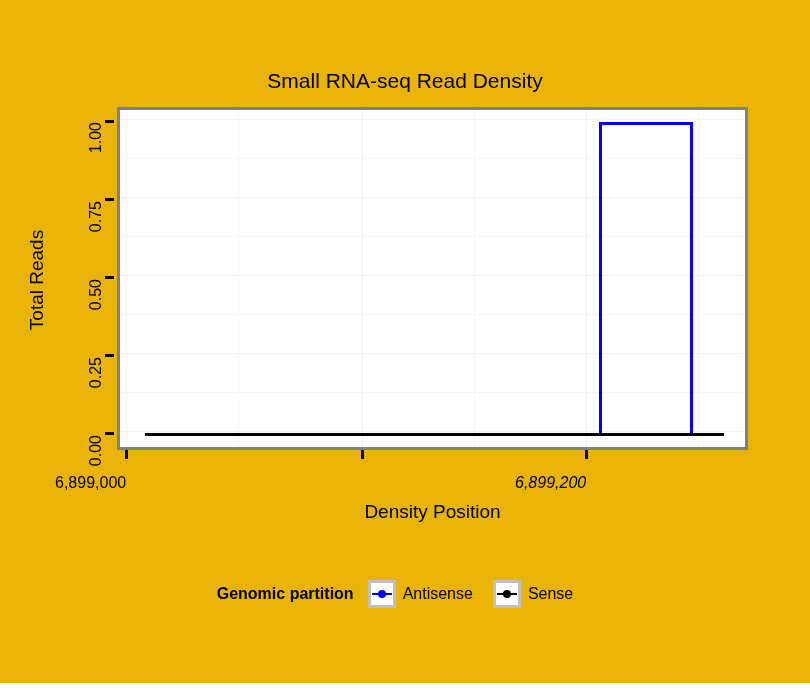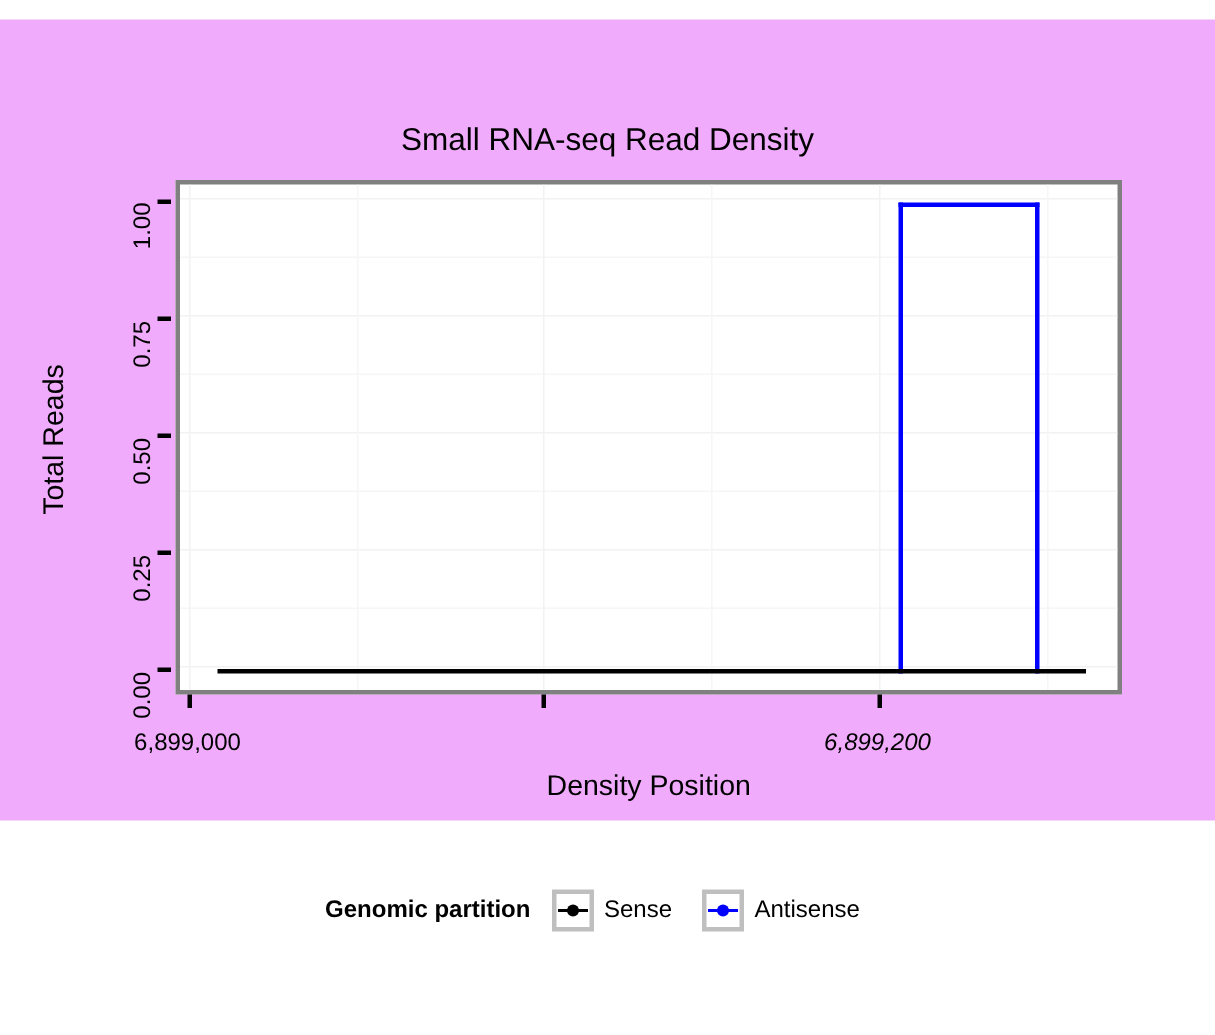--- a/index.html
+++ b/index.html
@@ -11,24 +11,24 @@
     width: 810px;
     height: 690px;
     font-family: "Liberation Sans", sans-serif;
     color: #000000;
     overflow: hidden;
     position: relative;
   }
 
   #figure {
     position: absolute;
-    left: 0; top: 13px;
+    left: 0; top: 0;
     width: 810px;
-    height: 534px;
-    background: #f0abfc;
+    height: 683px;
+    background: #eab308;
   }
 
   
   #chart-title {
     position: absolute;
     left: 0;
     top: 68px;
     width: 810px;
     text-align: center;
     font-size: 21px;
@@ -117,21 +117,20 @@
     height: 9px;
     background: #000000;
     top: 450px;
   }
   .ticklabel-x {
     position: absolute;
     top: 474px;
     font-size: 16px;
     line-height: 18px;
     color: #000000;
-    text-align: center;
     white-space: nowrap;
     width: 140px;
   }
 
   
   #axis-title-y {
     position: absolute;
     left: 24px;
     top: 190px;
     width: 26px;
@@ -289,28 +288,28 @@
   <div id="axis-title-y">
     <span>Total Reads</span>
   </div>
   <div id="axis-title-x">Density Position</div>
 
   <div id="legend">
     <div id="legend-title">Genomic partition</div>
 
     <div class="legend-entry">
       <div class="legend-key">
+        <div class="key-line" style="background:#0000ff;"></div>
+        <div class="key-dot" style="background:#0000ff;"></div>
+      </div>
+      <div class="legend-label">Antisense</div>
+    </div>
+
+    <div class="legend-entry">
+      <div class="legend-key">
         <div class="key-line" style="background:#000000;"></div>
         <div class="key-dot" style="background:#000000;"></div>
       </div>
       <div class="legend-label">Sense</div>
     </div>
-
-    <div class="legend-entry">
-      <div class="legend-key">
-        <div class="key-line" style="background:#0000ff;"></div>
-        <div class="key-dot" style="background:#0000ff;"></div>
-      </div>
-      <div class="legend-label">Antisense</div>
-    </div>
   </div>
 
 </div>
 
 </body></html>

